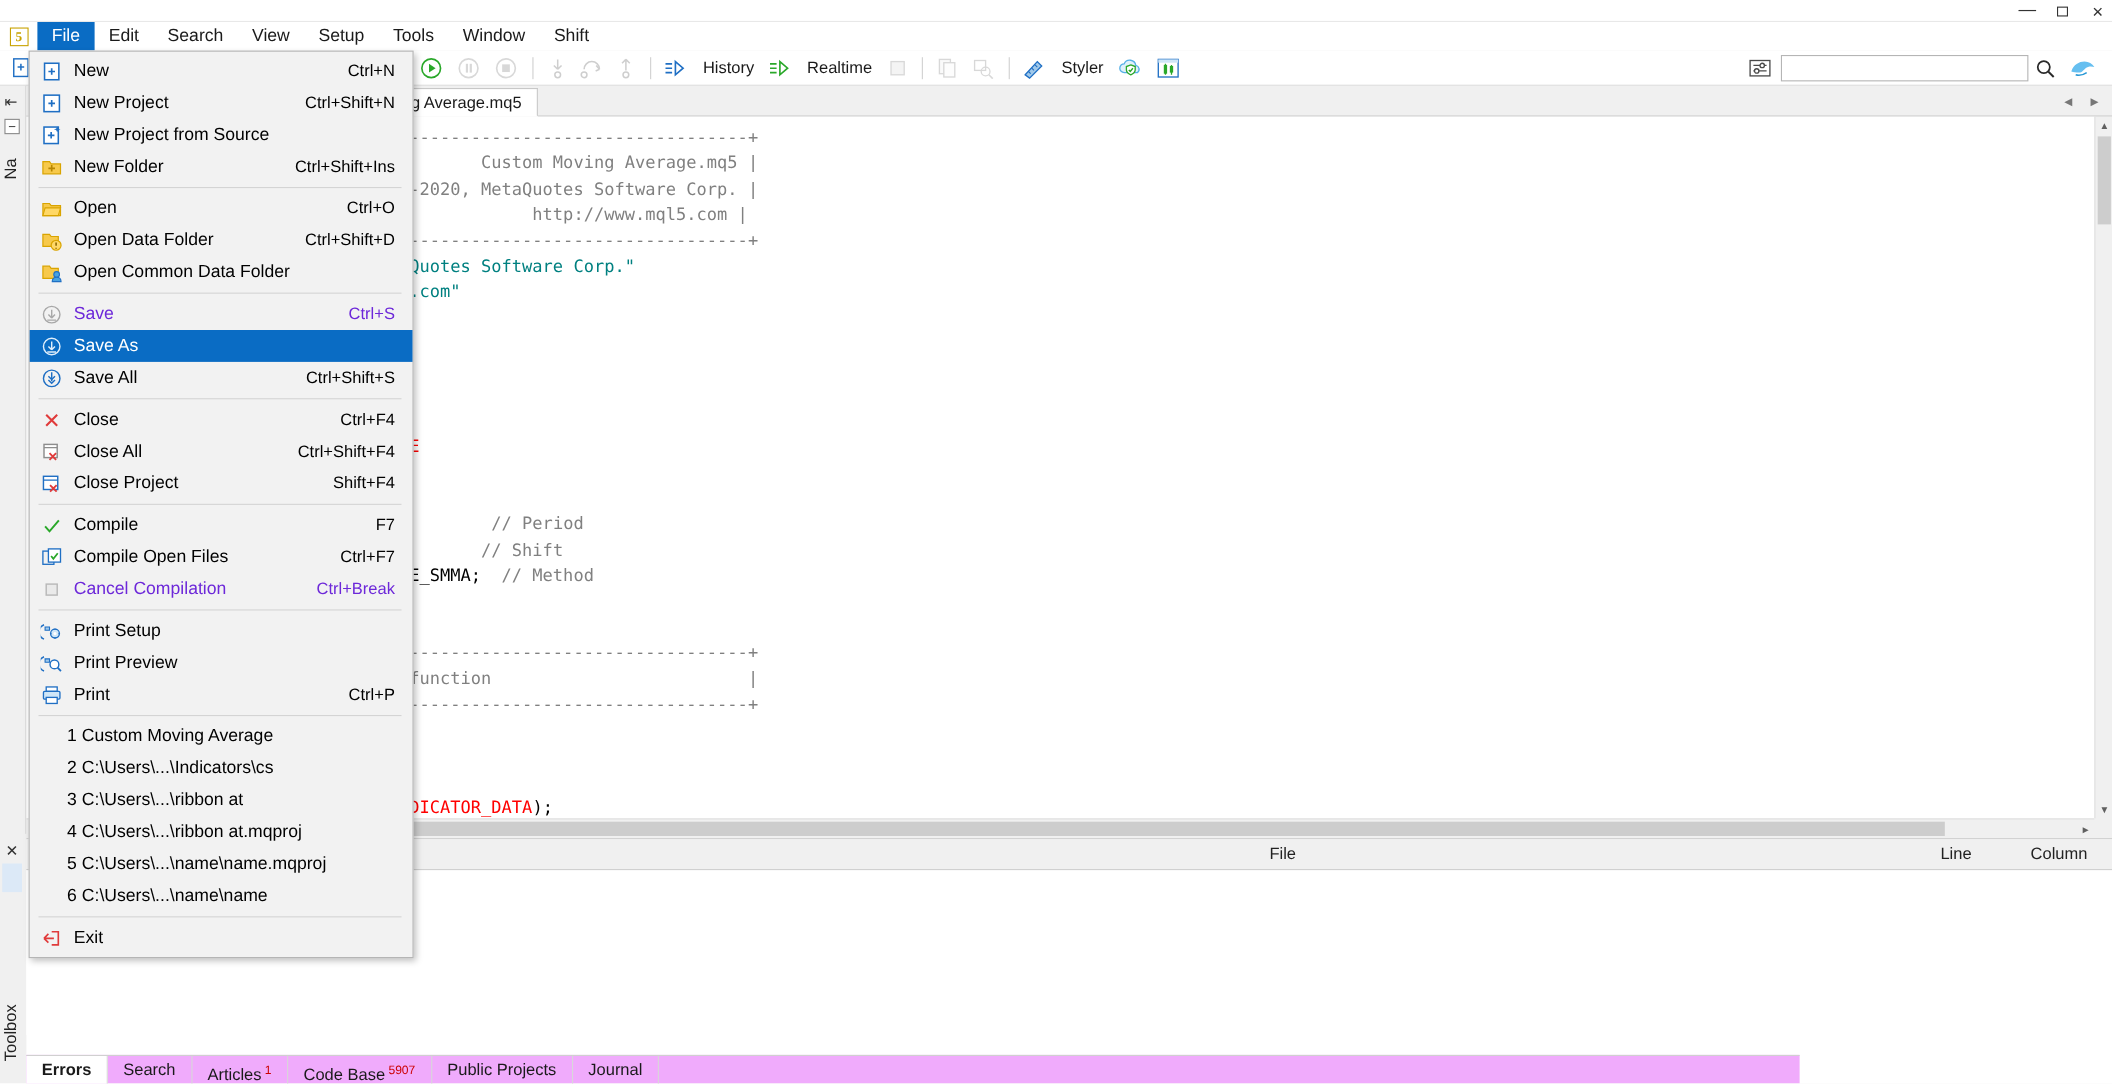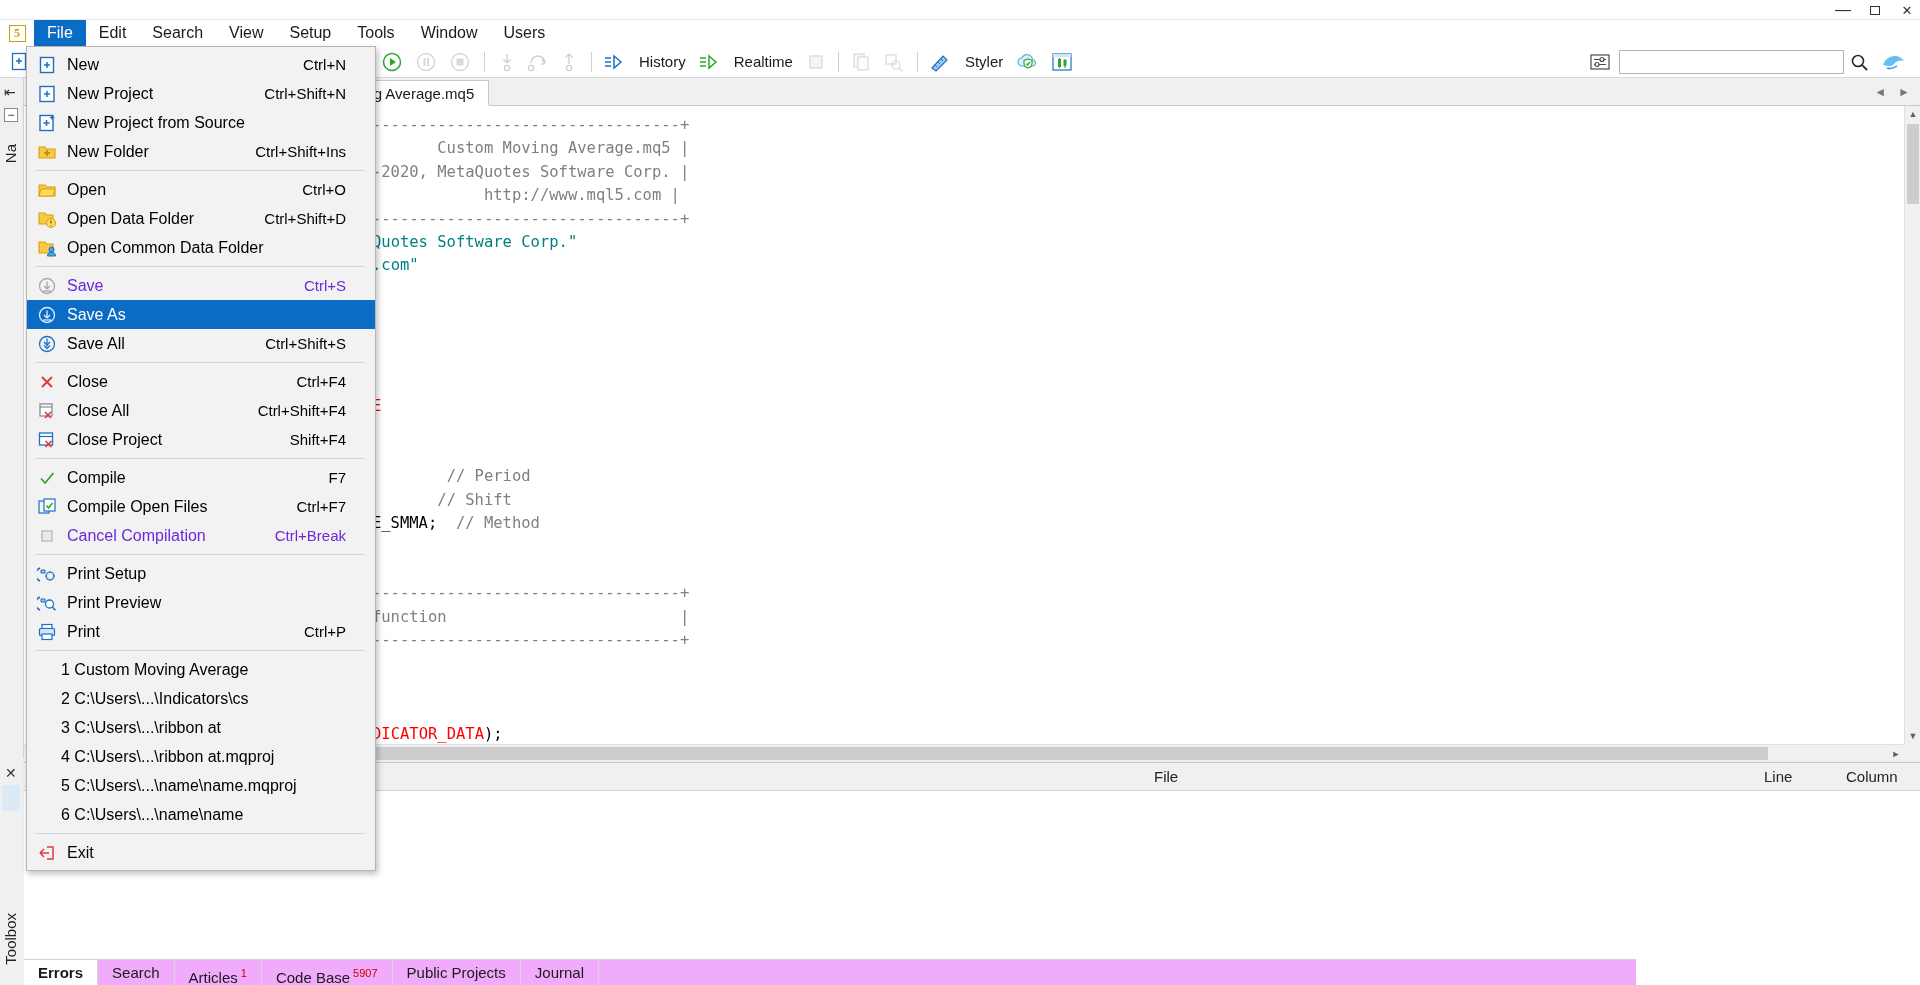--- a/index.html
+++ b/index.html
@@ -151,21 +151,21 @@
   }
   .mrow {
     height:29px; display:flex; align-items:center; position:relative; cursor:default; padding-left:0;justify-content:center;
   }
   .mrow.sel { background:#0a6cc4; color:#ffffff; }
   .mrow.disabled { color:#6d28d9; }
   .micon {
     width:40px; min-width:40px; height:29px; display:flex; align-items:center; justify-content:center;
   }
   .mlabel { font-size:16px; flex:1; }
-  .mshort { font-size:15px; padding-right:29px; color:inherit; }
+  .mshort { font-size:15px; padding-right:16px; color:inherit; }
   .msep { height:1px; background:#d4d4d4; margin:4px 10px 4px 8px; }
   .mrow.recent .micon { width:34px; min-width:34px; }
   .mrow.recent .mlabel { font-size:16px; }
 
   svg { display:block; }
 </style>
 </head>
 <body>
 
 <div class="app">
@@ -184,21 +184,21 @@
     <div class="app-icon">
       <div class="sq">5</div>
     </div>
     <div class="menu-item active">File</div>
     <div class="menu-item">Edit</div>
     <div class="menu-item">Search</div>
     <div class="menu-item">View</div>
     <div class="menu-item">Setup</div>
     <div class="menu-item">Tools</div>
     <div class="menu-item">Window</div>
-    <div class="menu-item">Users</div>
+    <div class="menu-item">Shift</div>
   </div>
 
   <div class="toolbar">
     <div class="tgrp" style="margin-left:4px;">
       <div class="tbtn">
         <svg width="19" height="19" viewBox="0 0 19 19">
             <rect x="2.5" y="1.5" width="13" height="16" fill="#fff" stroke="#1f6fc4" stroke-width="1.3"></rect>
             <path d="M6 9h6M9 6v6" stroke="#1f6fc4" stroke-width="1.4"></path>
           </svg>
       </div>

